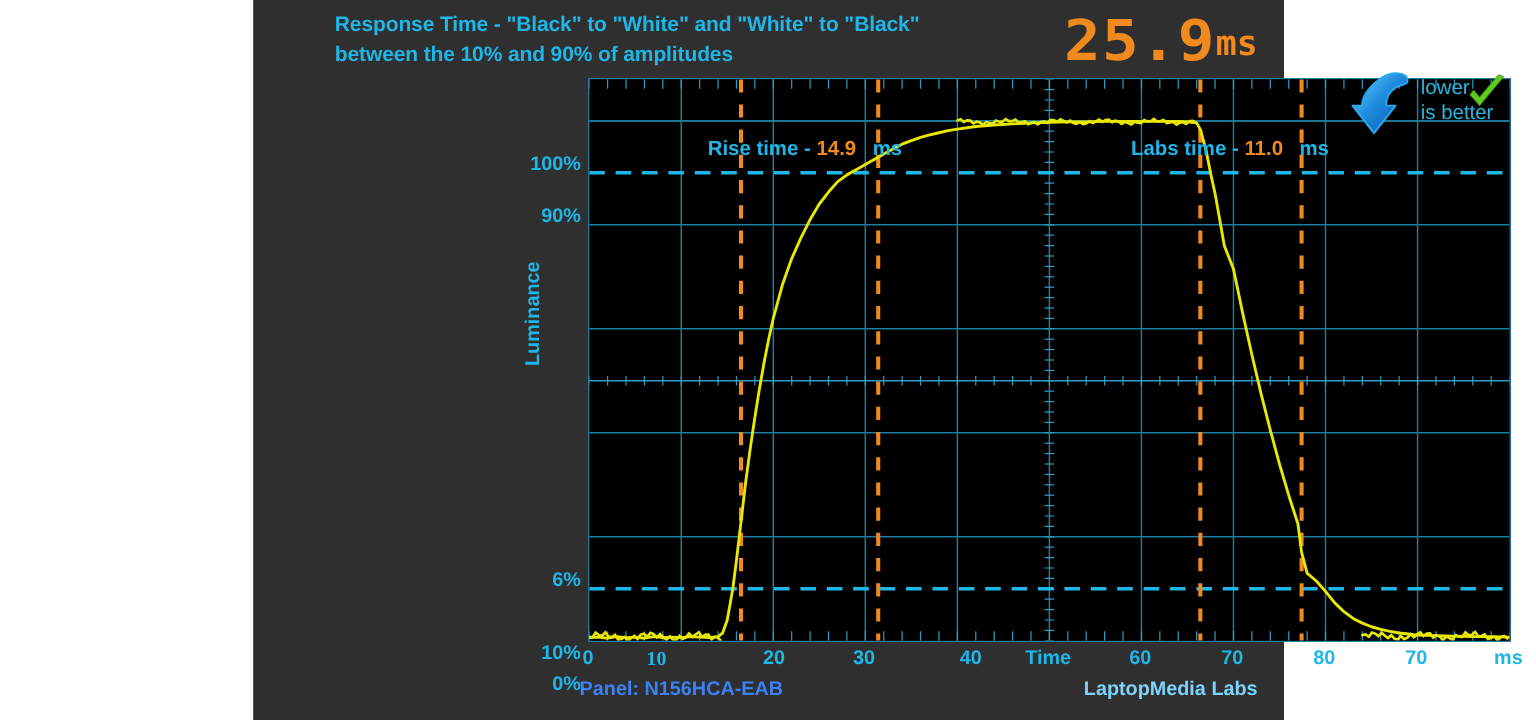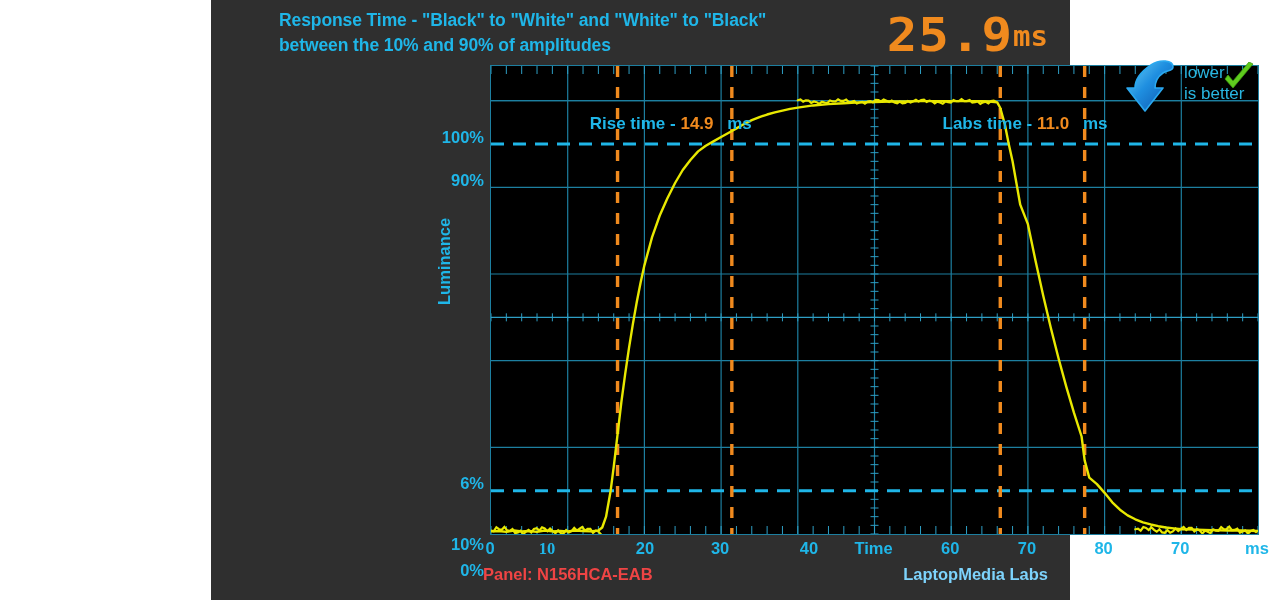--- a/index.html
+++ b/index.html
@@ -83,21 +83,21 @@
   }
   .badge .txt{
     position:absolute;left:58px;top:4px;color:#29b6e0;
     font-size:17px;line-height:21px;font-weight:normal;
   }
   .badge .arrow{position:absolute;left:0;top:0;}
   .badge .check{position:absolute;left:96px;top:4px;}
 
   
   .panel-label{
-    position:absolute;left:272px;top:565px;color:#ef4444;
+    position:absolute;left:272px;top:565px;color:#3b82f6;
     font-size:16.5px;font-weight:bold;
   }
   .brand{
     position:absolute;right:22px;top:565px;color:#7dd3fc;
     font-size:16.5px;font-weight:bold;
   }
 </style>
 </head>
 <body>
 

